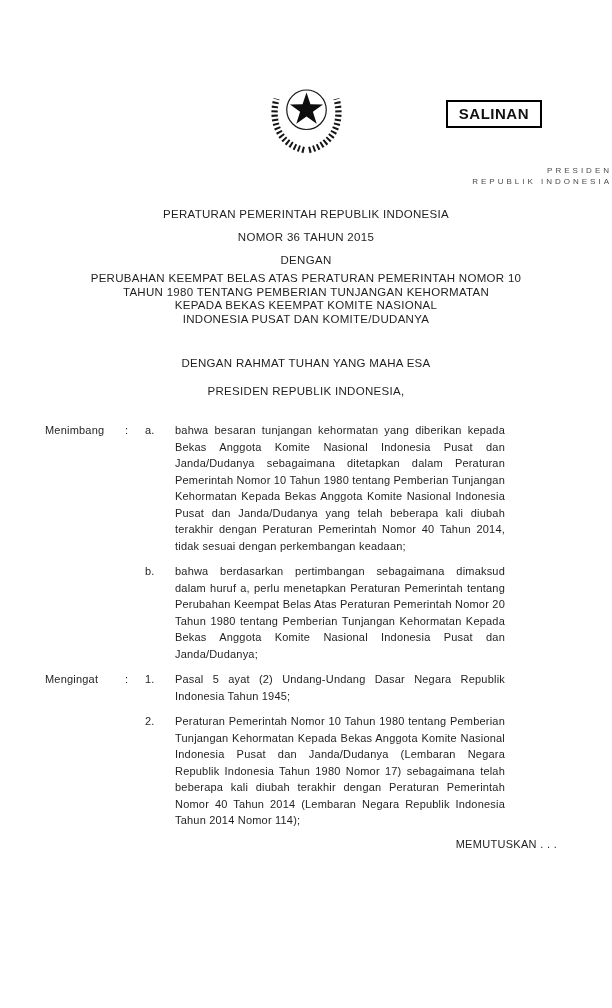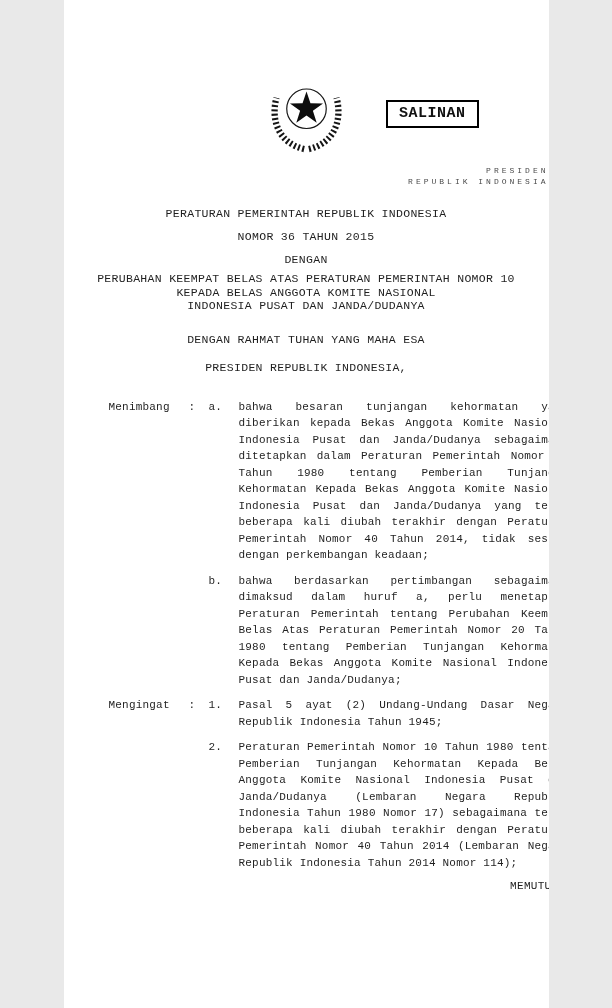--- a/index.html
+++ b/index.html
@@ -1,22 +1,22 @@
 <!DOCTYPE html>
 <html><head>
 <meta charset="utf-8">
 <style>
   html, body { margin: 0; padding: 0; background: #e9e9e9; }
   .page {
     position: relative;
-    width: 485px;
+    width: 612px;
     height: 1008px;
     margin: 0 auto;
     background: #ffffff;
-    font-family: Liberation Mono, monospace;
+    font-family: Liberation Sans, sans-serif;
     color: #222;
     overflow: hidden;
   }
   .stamp {
     position: absolute;
     top: 100px;
     right: 70px;
     border: 2px solid #000;
     padding: 3px 11px 4px 11px;
     font-size: 15px;
@@ -44,21 +44,21 @@
     font-size: 11.5px;
     line-height: 14px;
     letter-spacing: 0.3px;
     color: #1f1f1f;
   }
   .t1 { margin-top: 20px; }
   .t2 { margin-top: 9px; }
   .t3 { margin-top: 9px; }
   .subject { margin-top: 5px; }
   .subject .title-line { line-height: 13.5px; margin-top: 0; }
-  .grace { margin-top: 20px; }
+  .grace { margin-top: 30px; }
   .issuer { margin-top: 14px; }
   .body { margin-top: 24px; }
   .clause {
     display: grid;
     grid-template-columns: 80px 20px 30px 330px;
     margin-left: 45px;
     font-size: 11px;
     line-height: 16.5px;
     letter-spacing: 0.2px;
     margin-bottom: 9px;
@@ -105,22 +105,23 @@
     <div>PRESIDEN</div>
     <div>REPUBLIK INDONESIA</div>
   </div>
 
   <div class="title-line t1">PERATURAN PEMERINTAH REPUBLIK INDONESIA</div>
   <div class="title-line t2">NOMOR 36 TAHUN 2015</div>
   <div class="title-line t3">DENGAN</div>
 
   <div class="subject">
     <div class="title-line">PERUBAHAN KEEMPAT BELAS ATAS PERATURAN PEMERINTAH NOMOR 10</div>
-    <div class="title-line">KEPADA BELAS ANGGOTA KOMITE NASIONAL</div>
-    <div class="title-line">INDONESIA PUSAT DAN JANDA/DUDANYA</div>
+    <div class="title-line">TAHUN 1980 TENTANG PEMBERIAN TUNJANGAN KEHORMATAN</div>
+    <div class="title-line">KEPADA BEKAS KEEMPAT KOMITE NASIONAL</div>
+    <div class="title-line">INDONESIA PUSAT DAN KOMITE/DUDANYA</div>
   </div>
 
   <div class="title-line grace">DENGAN RAHMAT TUHAN YANG MAHA ESA</div>
   <div class="title-line issuer">PRESIDEN REPUBLIK INDONESIA,</div>
 
   <div class="body">
 
     <div class="clause">
       <div class="label">Menimbang</div>
       <div class="label">:</div>

